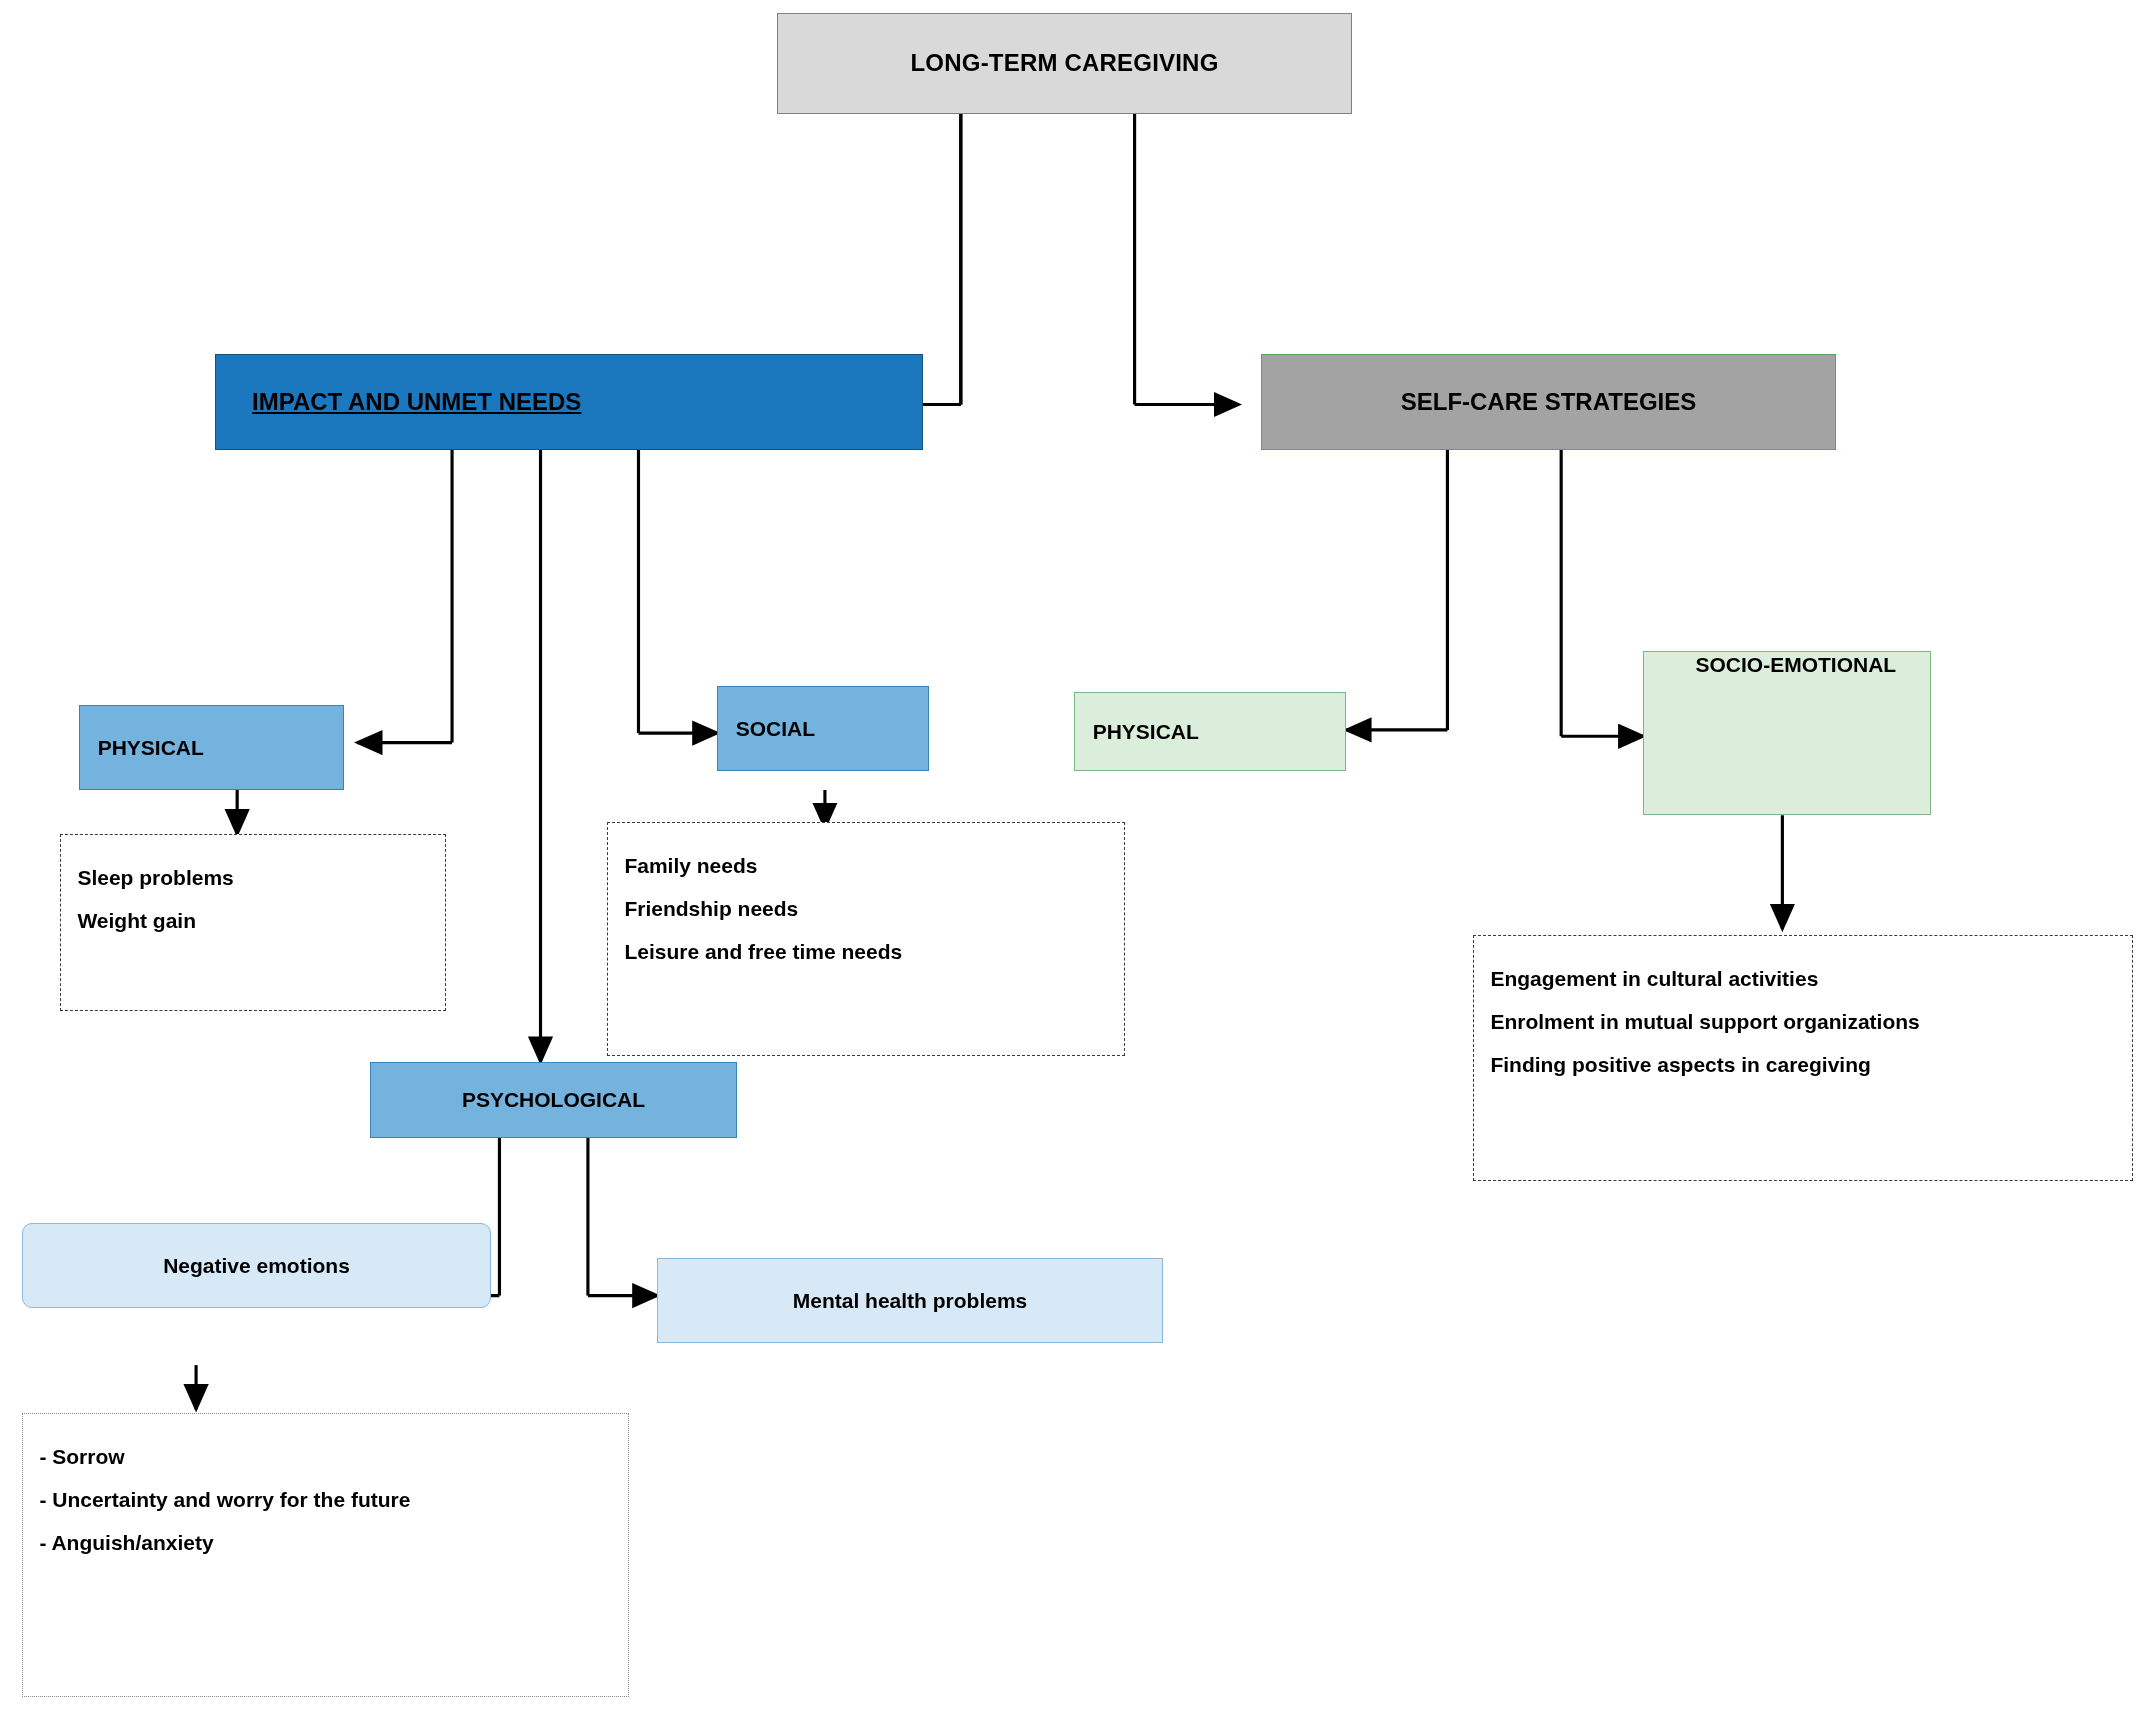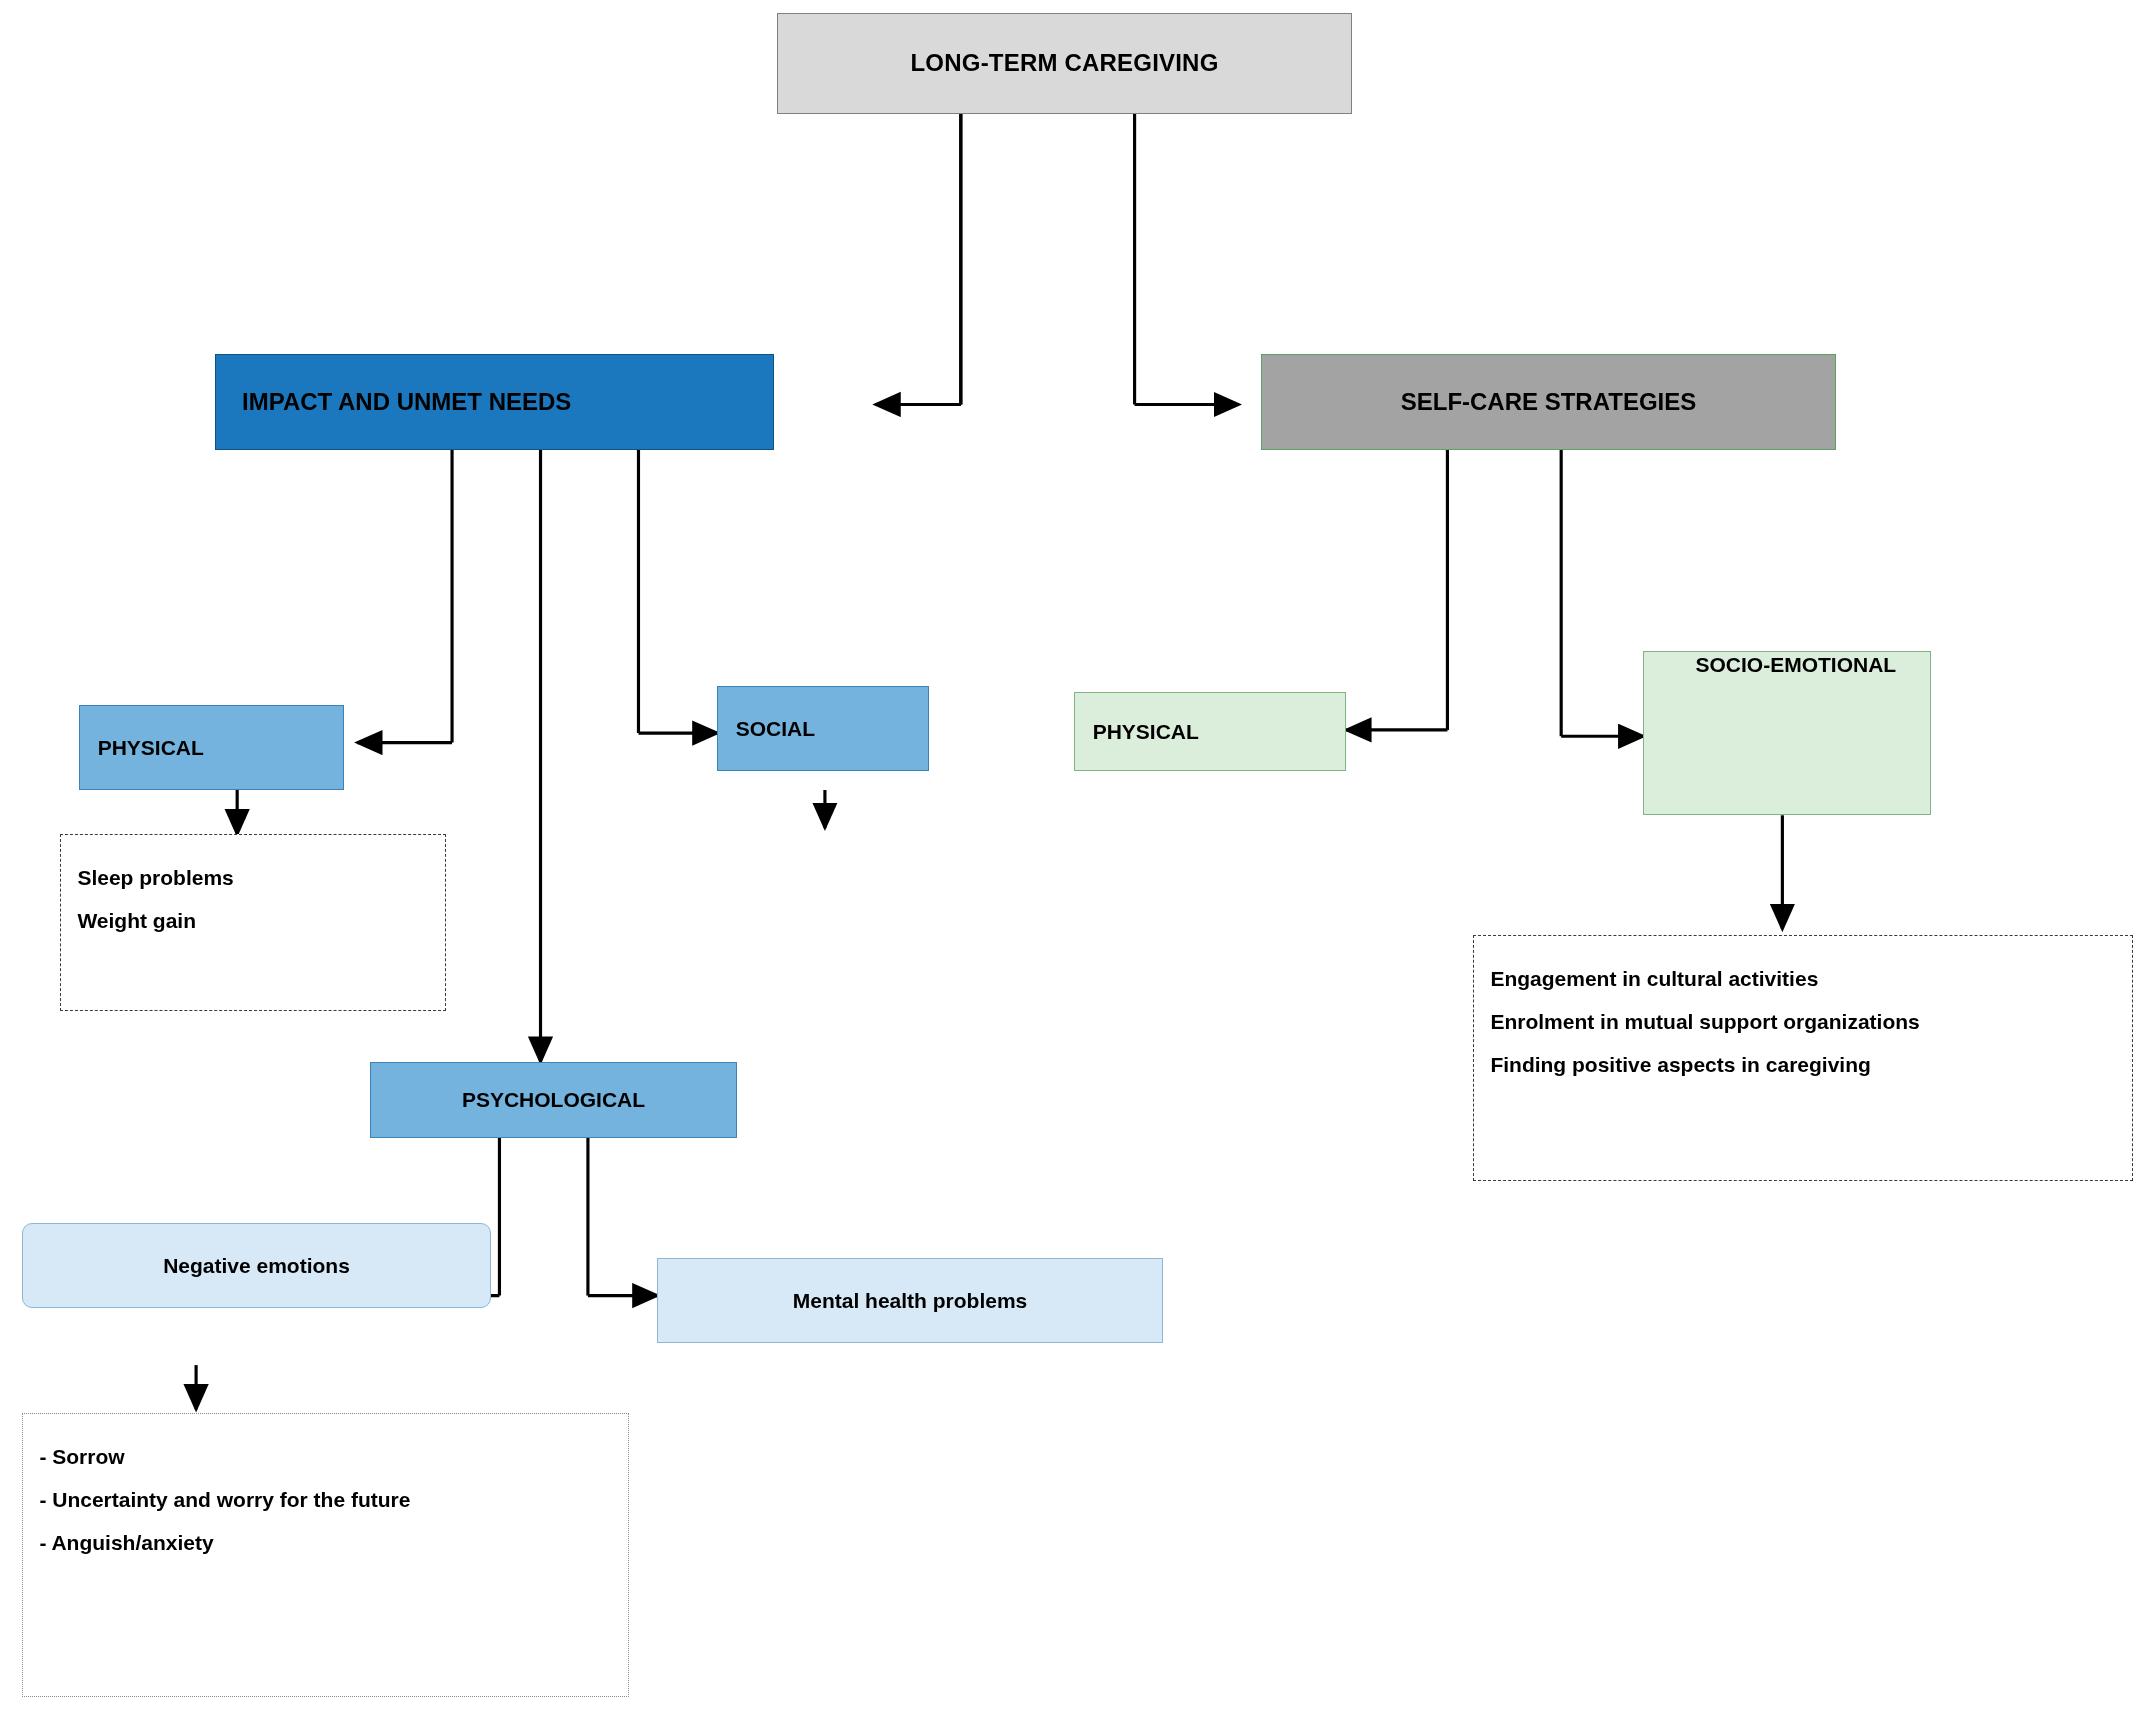--- a/index.html
+++ b/index.html
@@ -160,41 +160,46 @@
       <path d="M2470,1165 L2600,1165" marker-end="url(#arrow)"></path>
 
       <path d="M2820,1290 L2820,1470" marker-end="url(#arrow)"></path>
     </g>
   </svg>
 
   <div class="box box-center root-box" style="left:777px; top:12.6px; width:575px; height:101px;">
     <span>LONG-TERM CAREGIVING</span>
   </div>
 
-  <div class="box box-left impact-box" style="left:215px; top:354px; width:559px; height:96px; padding-left:26px;">
+  <div class="box box-left impact-box" style="left:215px; top:354px; width:708px; height:96px; padding-left:36px;text-decoration:underline;">
     <span>IMPACT AND UNMET NEEDS</span>
   </div>
 
   <div class="box box-center selfcare-box" style="left:1261px; top:354px; width:575px; height:96px;">
     <span>SELF-CARE STRATEGIES</span>
   </div>
 
   <div class="box box-left sub-blue" style="left:79px; top:705px; width:265px; height:85px;">
     <span>PHYSICAL</span>
   </div>
 
   <div class="dashdot" style="left:60px; top:834px; width:386px; height:177px;">
     <div class="detail-line wide">Sleep problems</div>
     <div class="detail-line wide">Weight gain</div>
   </div>
 
   <div class="box box-left sub-blue" style="left:717px; top:686px; width:212px; height:85px;">
     <span>SOCIAL</span>
   </div>
 
+  <div class="dashdot" style="left:607px; top:822px; width:518px; height:234px;">
+    <div class="detail-line wide">Family needs</div>
+    <div class="detail-line wide">Friendship needs</div>
+    <div class="detail-line wide">Leisure and free time needs</div>
+  </div>
 
   <div class="box box-center sub-blue centered" style="left:370px; top:1062px; width:367px; height:76px;">
     <span>PSYCHOLOGICAL</span>
   </div>
 
   <div class="box light-blue" style="left:22px; top:1223px; width:469px; height:85px;border-radius:10px;">
     <span>Negative emotions</span>
   </div>
 
   <div class="box light-blue" style="left:657px; top:1258px; width:506px; height:85px;">

